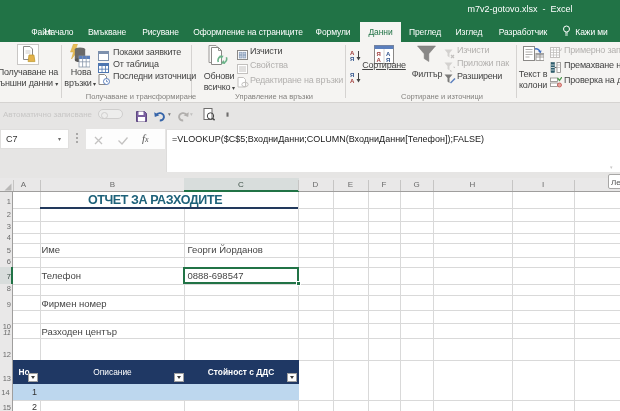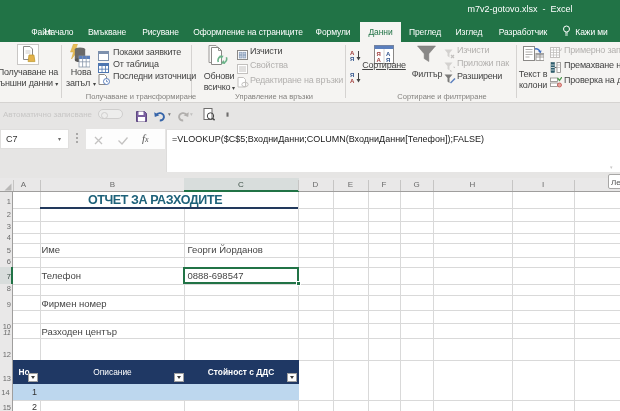--- a/index.html
+++ b/index.html
@@ -74,21 +74,21 @@
   <rect x="6.8" y="5.5" width="10.4" height="10.5" fill="#6b6a69"></rect>
   <ellipse cx="12" cy="16" rx="5.2" ry="2" fill="#585756"></ellipse>
   <rect x="11" y="12" width="11" height="11" fill="#fff" stroke="#8796a8" stroke-width="0.8"></rect>
   <rect x="11" y="12" width="11" height="3" fill="#5b7fbd"></rect>
   <line x1="14.6" y1="12" x2="14.6" y2="23" stroke="#8796a8" stroke-width="0.8"></line>
   <line x1="18.2" y1="12" x2="18.2" y2="23" stroke="#8796a8" stroke-width="0.8"></line>
   <line x1="11" y1="17.8" x2="22" y2="17.8" stroke="#8796a8" stroke-width="0.8"></line>
 </svg>
 </div>
 <div class="rtxt" style="left:81px;top:68px;transform:translateX(-50%);">Нова</div>
-<div class="rtxt" style="left:78px;top:79px;transform:translateX(-50%);">запъл</div>
+<div class="rtxt" style="left:78px;top:79px;transform:translateX(-50%);">връзки</div>
 <div class="rtxt" style="left:93px;top:80px;font-size:6px;">▾</div>
 
 <div class="abs" style="left:98px;top:47px;">
 <svg width="11" height="10" viewBox="0 0 11 10">
   <rect x="0.5" y="0.5" width="10" height="9" fill="#fff" stroke="#7d90ad" stroke-width="1"></rect>
   <rect x="0.5" y="0.5" width="10" height="2.5" fill="#7d90ad"></rect>
 </svg>
 </div>
 <div class="rtxt" style="left:113px;top:48px;">Покажи заявките</div>
 <div class="abs" style="left:98px;top:59px;">
@@ -205,21 +205,21 @@
 </svg>
 </div>
 <div class="gtxt" style="left:457px;top:59px;">Приложи пак</div>
 <div class="abs" style="left:444px;top:71px;">
 <svg width="12" height="11" viewBox="0 0 12 11">
   <path d="M0.5 0.5 L8.5 0.5 L5.5 4 L5.5 9 L3.5 7.5 L3.5 4 Z" fill="#7b7a79"></path>
   <path d="M6.5 9 L11 4.5" stroke="#5b7fbd" stroke-width="1.5"></path>
 </svg>
 </div>
 <div class="rtxt" style="left:457px;top:72px;">Разширени</div>
-<div class="glabel" style="left:442px;top:92px;">Сортиране и филтриране</div>
+<div class="glabel" style="left:442px;top:92px;">Сортиране и източници</div>
 
 <div class="abs" style="left:523px;top:44px;">
 <svg width="21" height="20" viewBox="0 0 21 20">
   <rect x="0.5" y="2.5" width="11" height="14" fill="#fff" stroke="#8a8886" stroke-width="1"></rect>
   <line x1="2.5" y1="5.5" x2="9.5" y2="5.5" stroke="#b0aeac" stroke-width="1"></line>
   <line x1="2.5" y1="8" x2="9.5" y2="8" stroke="#b0aeac" stroke-width="1"></line>
   <line x1="2.5" y1="10.5" x2="9.5" y2="10.5" stroke="#b0aeac" stroke-width="1"></line>
   <line x1="2.5" y1="13" x2="6.5" y2="13" stroke="#b0aeac" stroke-width="1"></line>
   <path d="M12 5 a4 4 0 0 1 5 3" fill="none" stroke="#4472c4" stroke-width="1.5"></path>
   <path d="M15.2 7.2 L17.6 9.6 L18.6 6.4 Z" fill="#4472c4"></path>

